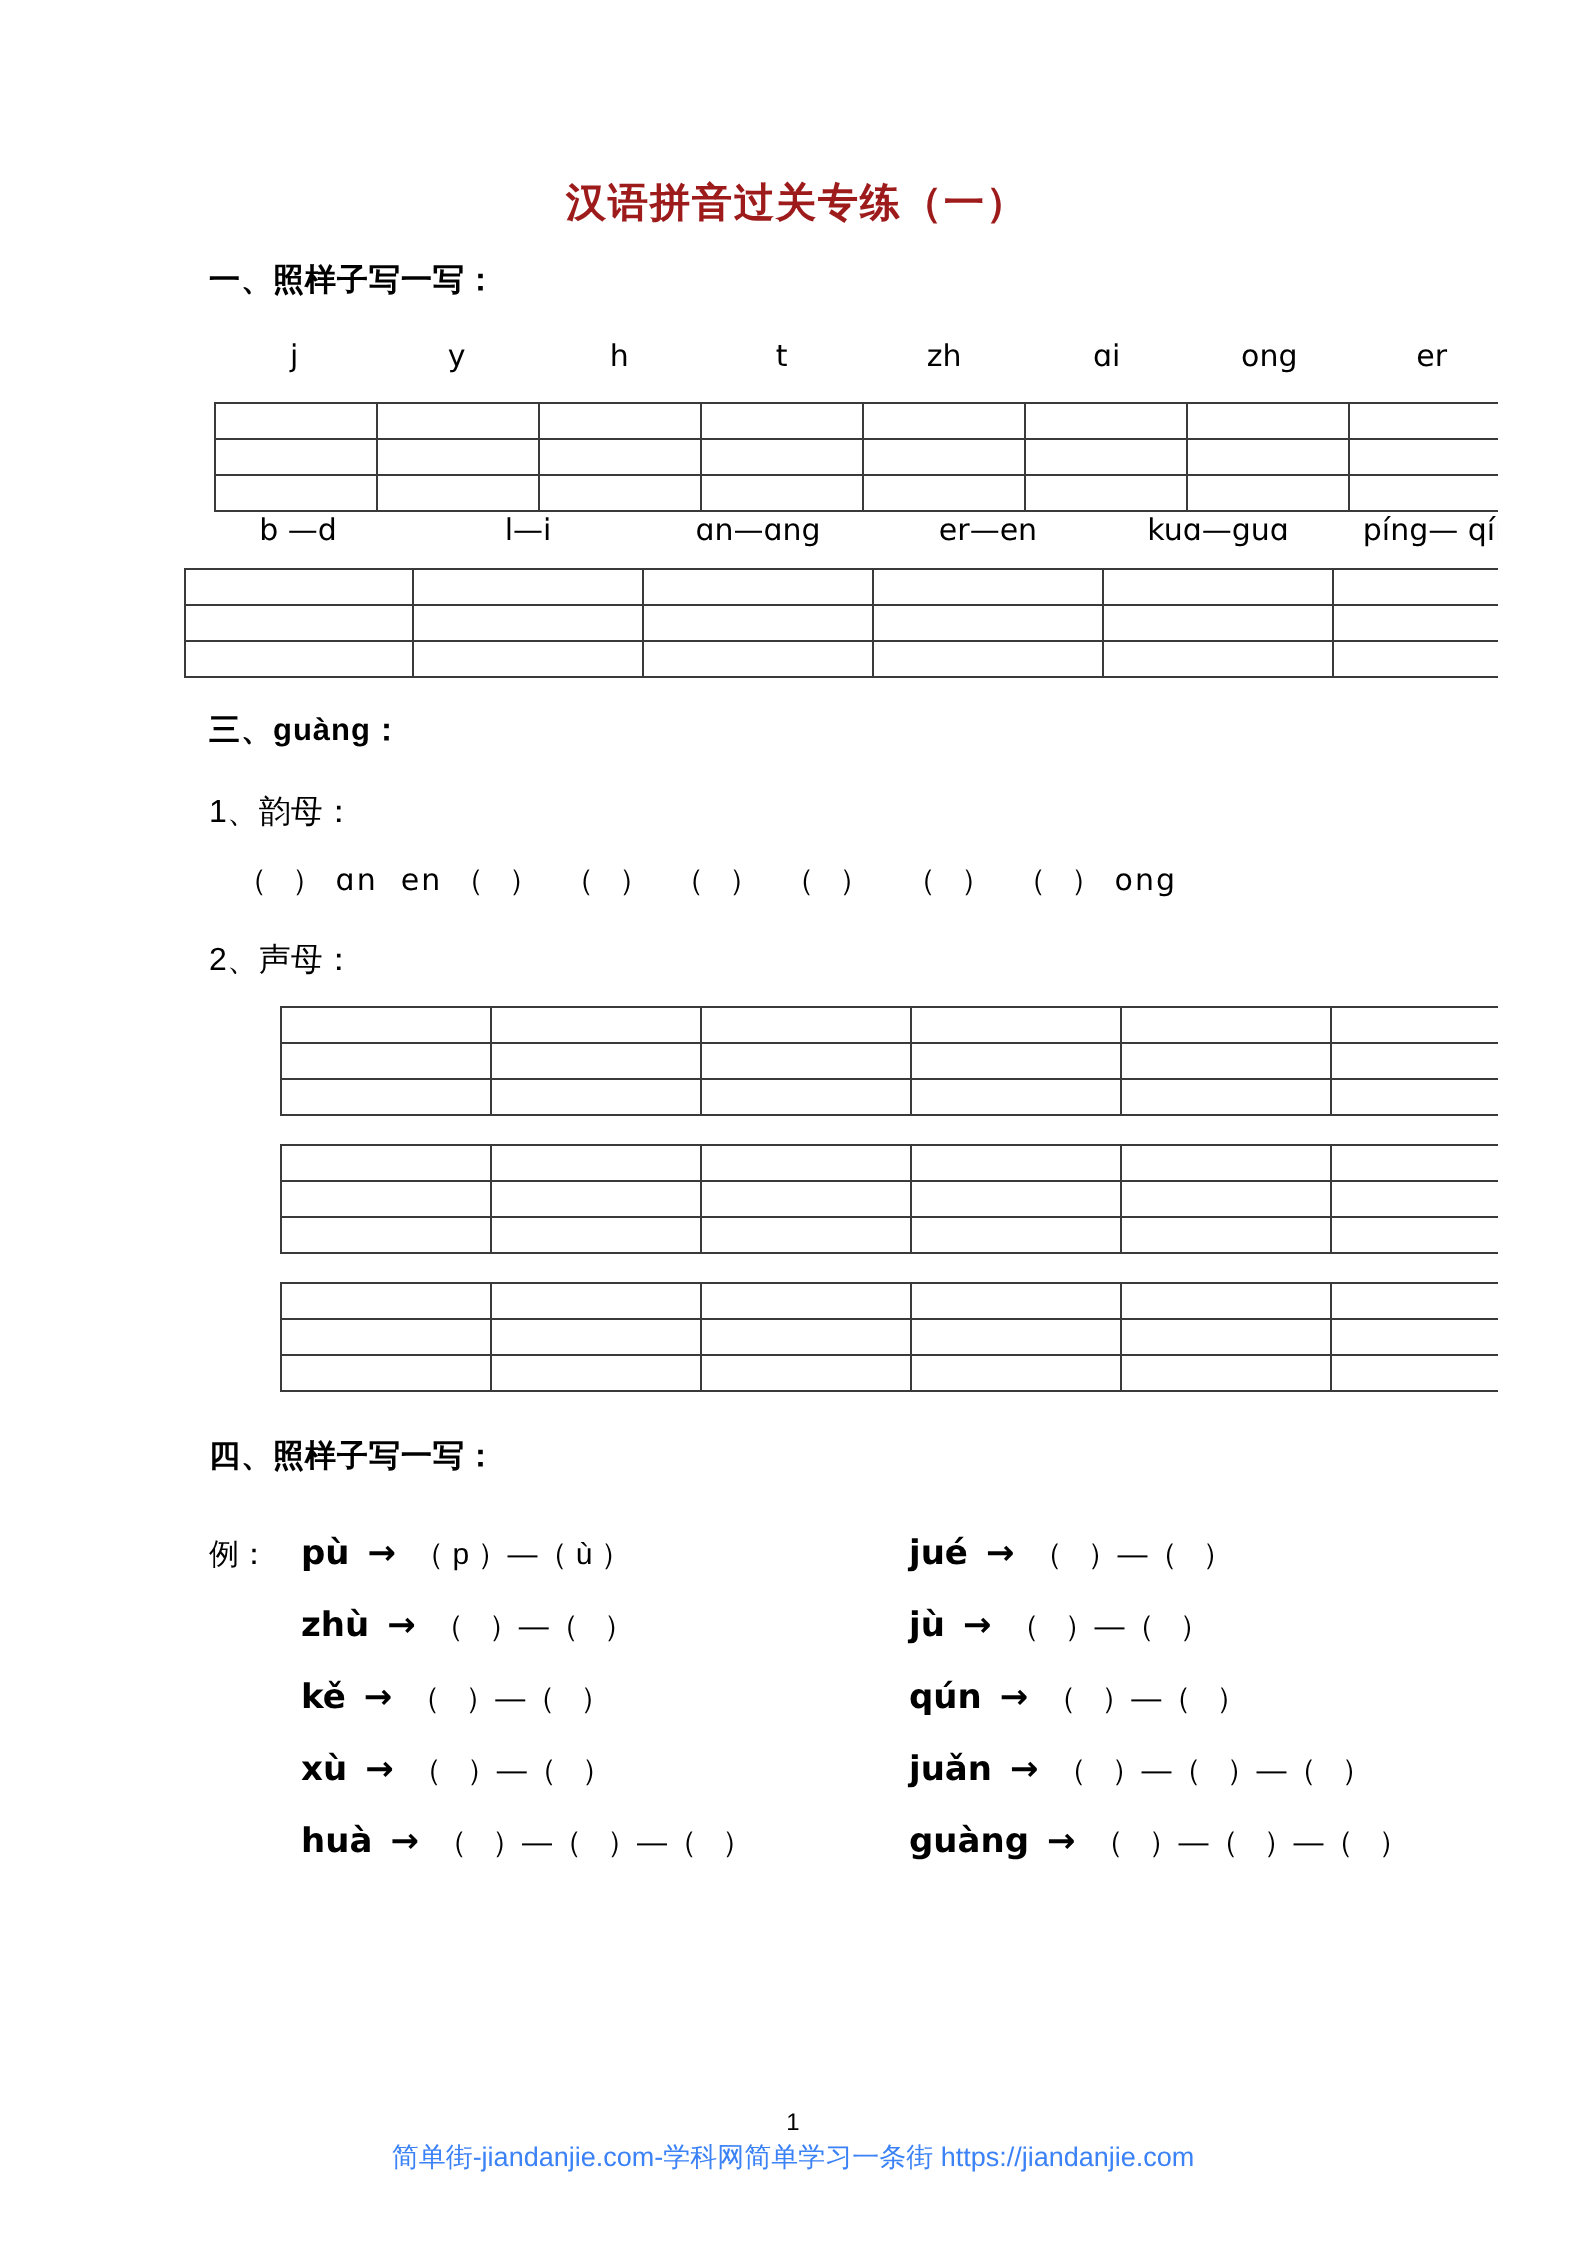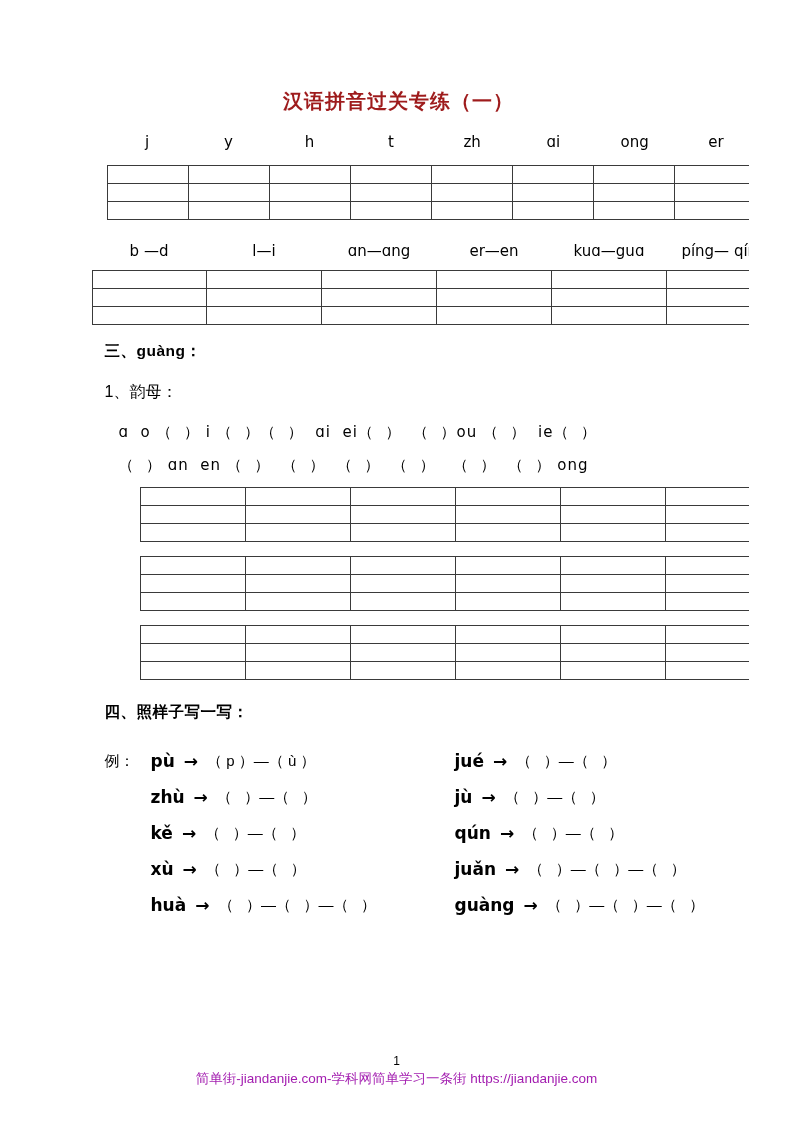--- a/index.html
+++ b/index.html
@@ -43,21 +43,20 @@
     flex:1; text-align:center;
     font-family:"DejaVu Sans",sans-serif;
     font-size:15px;
   }
   table.blank { border-collapse:collapse; table-layout:fixed; }
   table.blank td { border:1px solid #3a3a3a; height:18px; padding:0; }
   .table1 { margin-top:14px; margin-left:2px; width:650px; }
 
   
   .compare-row {
-    margin-top:22px;
     margin-left:-13px;
     width:690px;
     display:flex;
   }
   .compare-row .cmp {
     flex:1; text-align:center;
     font-family:"DejaVu Sans",sans-serif;
     font-size:15px;
     white-space:pre;
   }
@@ -125,20 +124,21 @@
   }
 </style>
 </head>
 <body>
 
 <div class="page">
   <div class="content">
 
     <div class="title" style="color: rgb(158, 27, 28);">汉语拼音过关专练（一）</div>
 
+    <div class="heading h1m">一、照样子写一写：</div>
     <div class="pinyin-row">
       <span class="py">j</span>
       <span class="py">y</span>
       <span class="py">h</span>
       <span class="py">t</span>
       <span class="py">zh</span>
       <span class="py">ɑi</span>
       <span class="py">ong</span>
       <span class="py">er</span>
     </div>
@@ -209,22 +209,22 @@
             <td></td>
             <td></td>
             <td></td>
             <td></td>
           </tr>
         </tbody>
       </table>
 
     <div class="heading h3m">三、guàng：</div>
     <div class="sub-label">1、韵母：</div>
-    <div class="yunmu-line yl1">ɑ  o （  ） i （  ）（  ）  ɑi  ei（  ）  （  ）ou （  ）  ie（  ）</div>
     <div class="yunmu-line yl2">（  ） ɑn  en （  ）  （  ）  （  ）  （  ）   （  ）  （  ） ong</div>
+    <div class="sub-label shengmu-label">2、声母：</div>
     <table class="blank tableA">
         <tbody>
           <tr>
             <td></td>
             <td></td>
             <td></td>
             <td></td>
             <td></td>
             <td></td>
           </tr>
@@ -373,14 +373,14 @@
           <span class="syl">guàng</span>
           <span class="arrow">→</span>
           <span class="ans">（   ）—（   ）—（   ）</span>
         </div>
       </div>
 
     </div>
   </div>
 
   <div class="page-number">1</div>
-  <div class="footer" style="color: #a21caf;">简单街-jiandanjie.com-学科网简单学习一条街 https://jiandanjie.com</div>
+  <div class="footer" style="color: #3b82f6;">简单街-jiandanjie.com-学科网简单学习一条街 https://jiandanjie.com</div>
 </div>
 
 </body></html>

